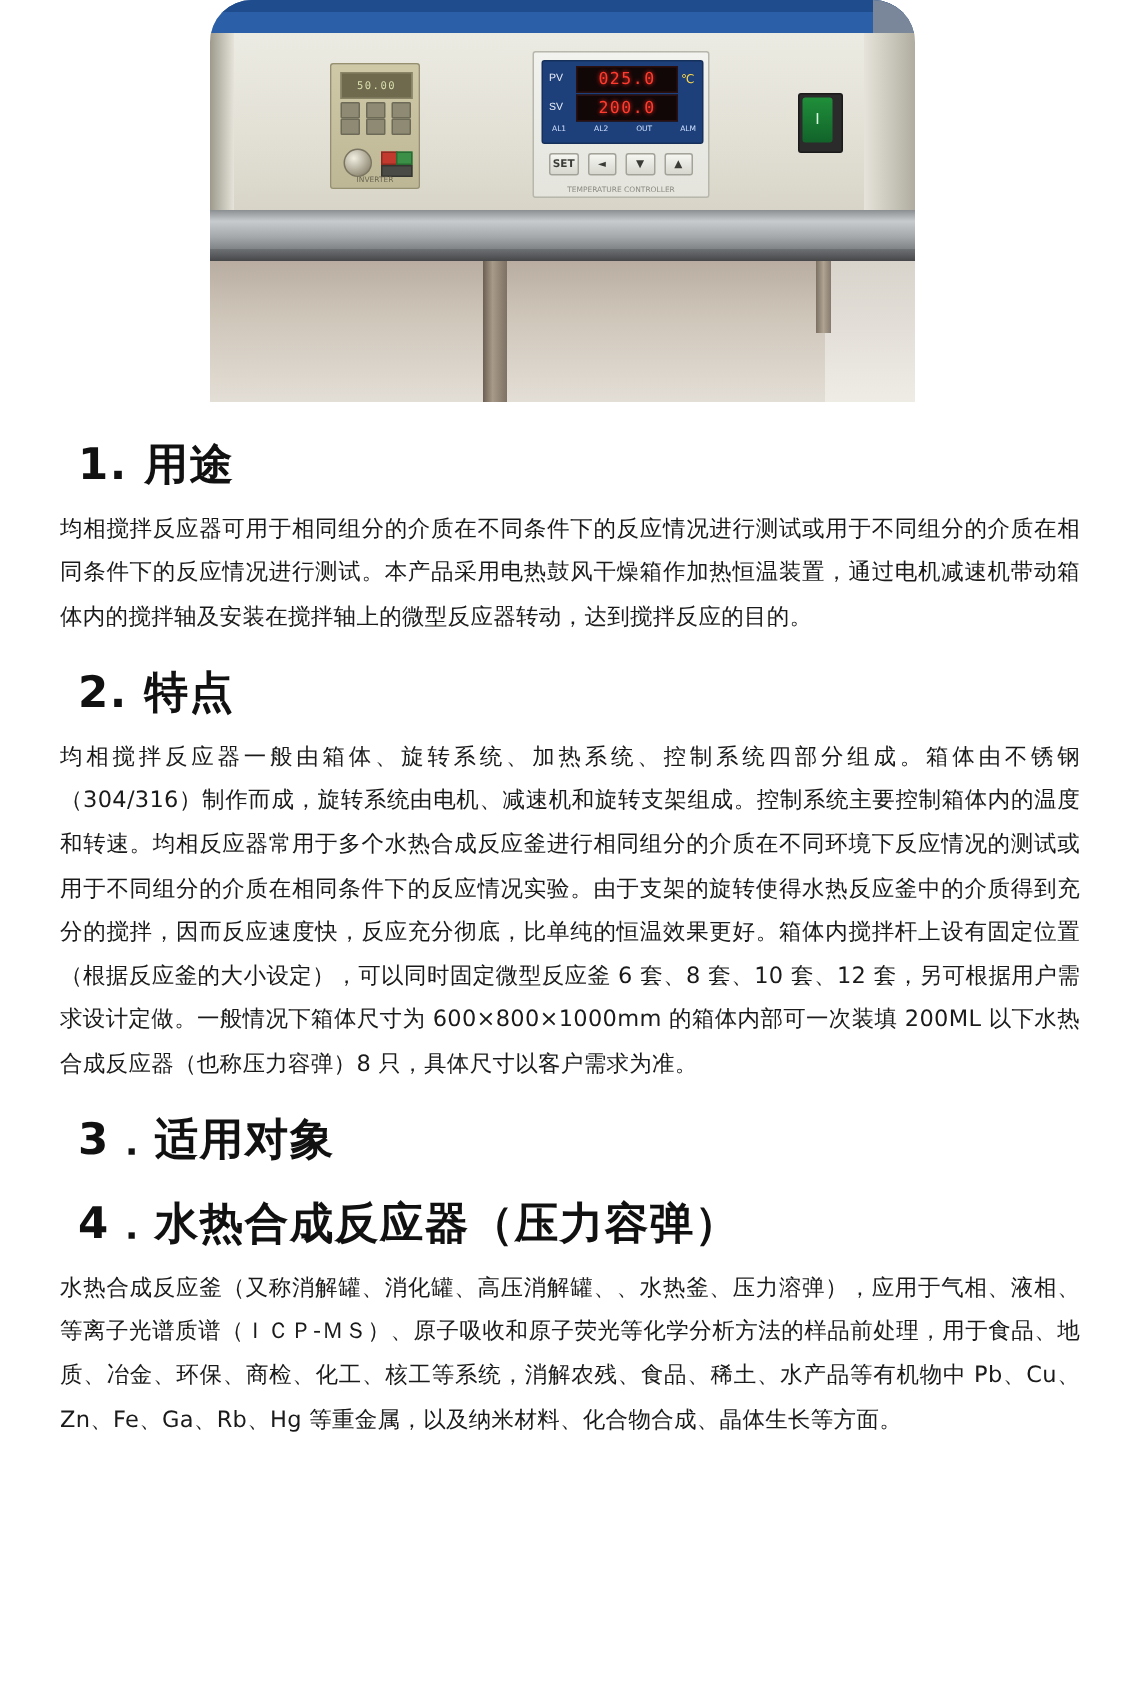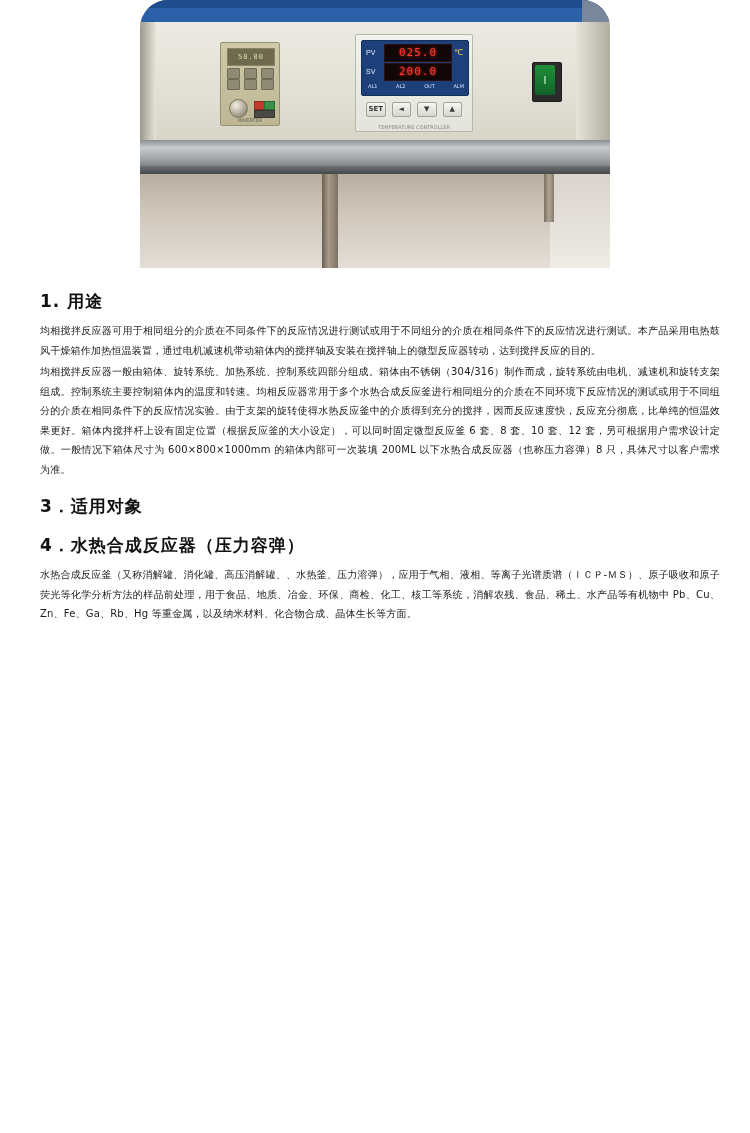--- a/index.html
+++ b/index.html
@@ -303,29 +303,29 @@
     transform: translate(-50%,-50%);
     color: #d9ffe2;
     font-size: 10px;
   }
 
   
   .content {
     padding: 22px 30px 26px 40px;
   }
   h2.sec {
-    font-size: 17px;
+    font-size: 29px;
     font-weight: bold;
-    margin: 16px 0 8px 0;
+    margin: 16px 0 8px 12px;
     letter-spacing: 1px;
     color: #111;
   }
   h2.sec:first-child { margin-top: 0; }
   p.body {
-    font-size: 10px;
+    font-size: 15px;
     line-height: 1.95;
     margin: 0 0 2px 0;
     text-align: justify;
     color: #1a1a1a;
     letter-spacing: 0.2px;
   }
 </style>
 </head>
 <body>
 
@@ -406,20 +406,21 @@
       <div class="leg"></div>
       <div class="leg2"></div>
     </div>
   </div>
 
   <div class="content">
 
     <h2 class="sec">1. 用途</h2>
     <p class="body">均相搅拌反应器可用于相同组分的介质在不同条件下的反应情况进行测试或用于不同组分的介质在相同条件下的反应情况进行测试。本产品采用电热鼓风干燥箱作加热恒温装置，通过电机减速机带动箱体内的搅拌轴及安装在搅拌轴上的微型反应器转动，达到搅拌反应的目的。</p>
 
+    <h2 class="sec">2. 特点</h2>
     <p class="body">均相搅拌反应器一般由箱体、旋转系统、加热系统、控制系统四部分组成。箱体由不锈钢（304/316）制作而成，旋转系统由电机、减速机和旋转支架组成。控制系统主要控制箱体内的温度和转速。均相反应器常用于多个水热合成反应釜进行相同组分的介质在不同环境下反应情况的测试或用于不同组分的介质在相同条件下的反应情况实验。由于支架的旋转使得水热反应釜中的介质得到充分的搅拌，因而反应速度快，反应充分彻底，比单纯的恒温效果更好。箱体内搅拌杆上设有固定位置（根据反应釜的大小设定），可以同时固定微型反应釜 6 套、8 套、10 套、12 套，另可根据用户需求设计定做。一般情况下箱体尺寸为 600×800×1000mm 的箱体内部可一次装填 200ML 以下水热合成反应器（也称压力容弹）8 只，具体尺寸以客户需求为准。</p>
 
     <h2 class="sec">3．适用对象</h2>
 
     <h2 class="sec">4．水热合成反应器（压力容弹）</h2>
     <p class="body">水热合成反应釜（又称消解罐、消化罐、高压消解罐、、水热釜、压力溶弹），应用于气相、液相、等离子光谱质谱（ＩＣＰ‑ＭＳ）、原子吸收和原子荧光等化学分析方法的样品前处理，用于食品、地质、冶金、环保、商检、化工、核工等系统，消解农残、食品、稀土、水产品等有机物中 Pb、Cu、Zn、Fe、Ga、Rb、Hg 等重金属，以及纳米材料、化合物合成、晶体生长等方面。</p>
 
   </div>
 </div>
 

